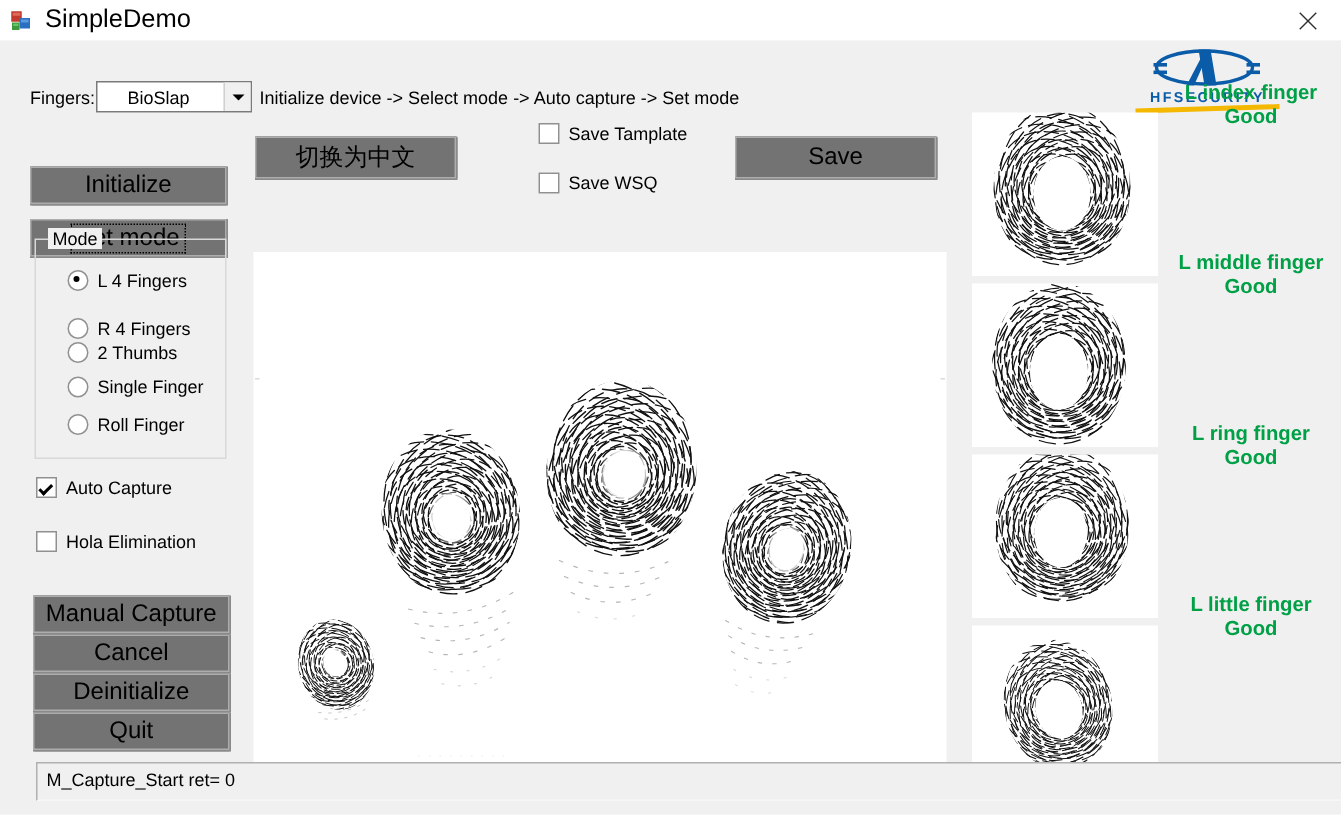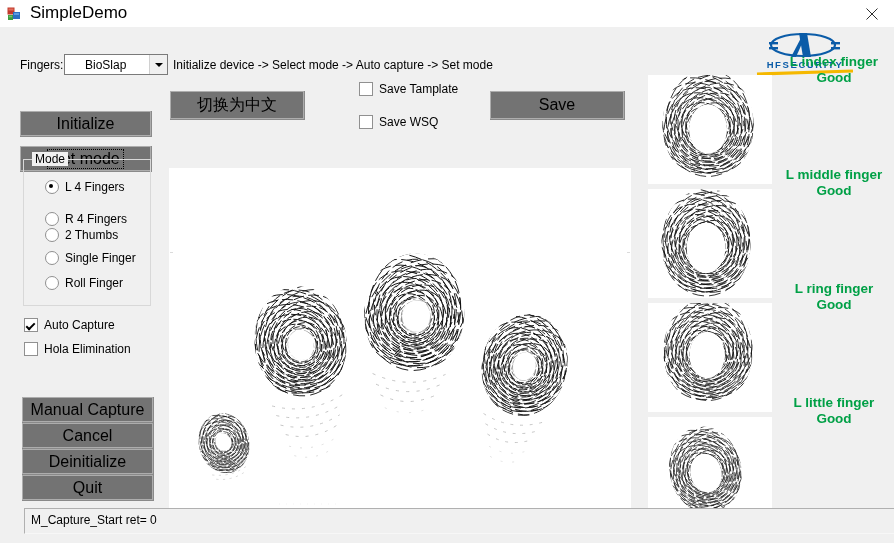--- a/index.html
+++ b/index.html
@@ -183,21 +183,21 @@
       <div class="radio" style="left:21px;top:116px;">
         <span class="rbox"></span>
         <span>Roll Finger</span>
       </div>
     </div>
 
     <div class="check on" style="left:24px;top:291px;">
       <span class="cbox"></span>
       <span>Auto Capture</span>
     </div>
-    <div class="check" style="left:24px;top:315px;align-items:flex-end;">
+    <div class="check" style="left:24px;top:327px;align-items:flex-end;">
       <span class="cbox"></span>
       <span>Hola Elimination</span>
     </div>
 
     <div class="btn" style="left:22px;top:396px;width:129px;height:23px;">
       <span>Cancel</span>
     </div>
     <div class="btn" style="left:22px;top:370px;width:129px;height:23px;">
       <span>Manual Capture</span>
     </div>

